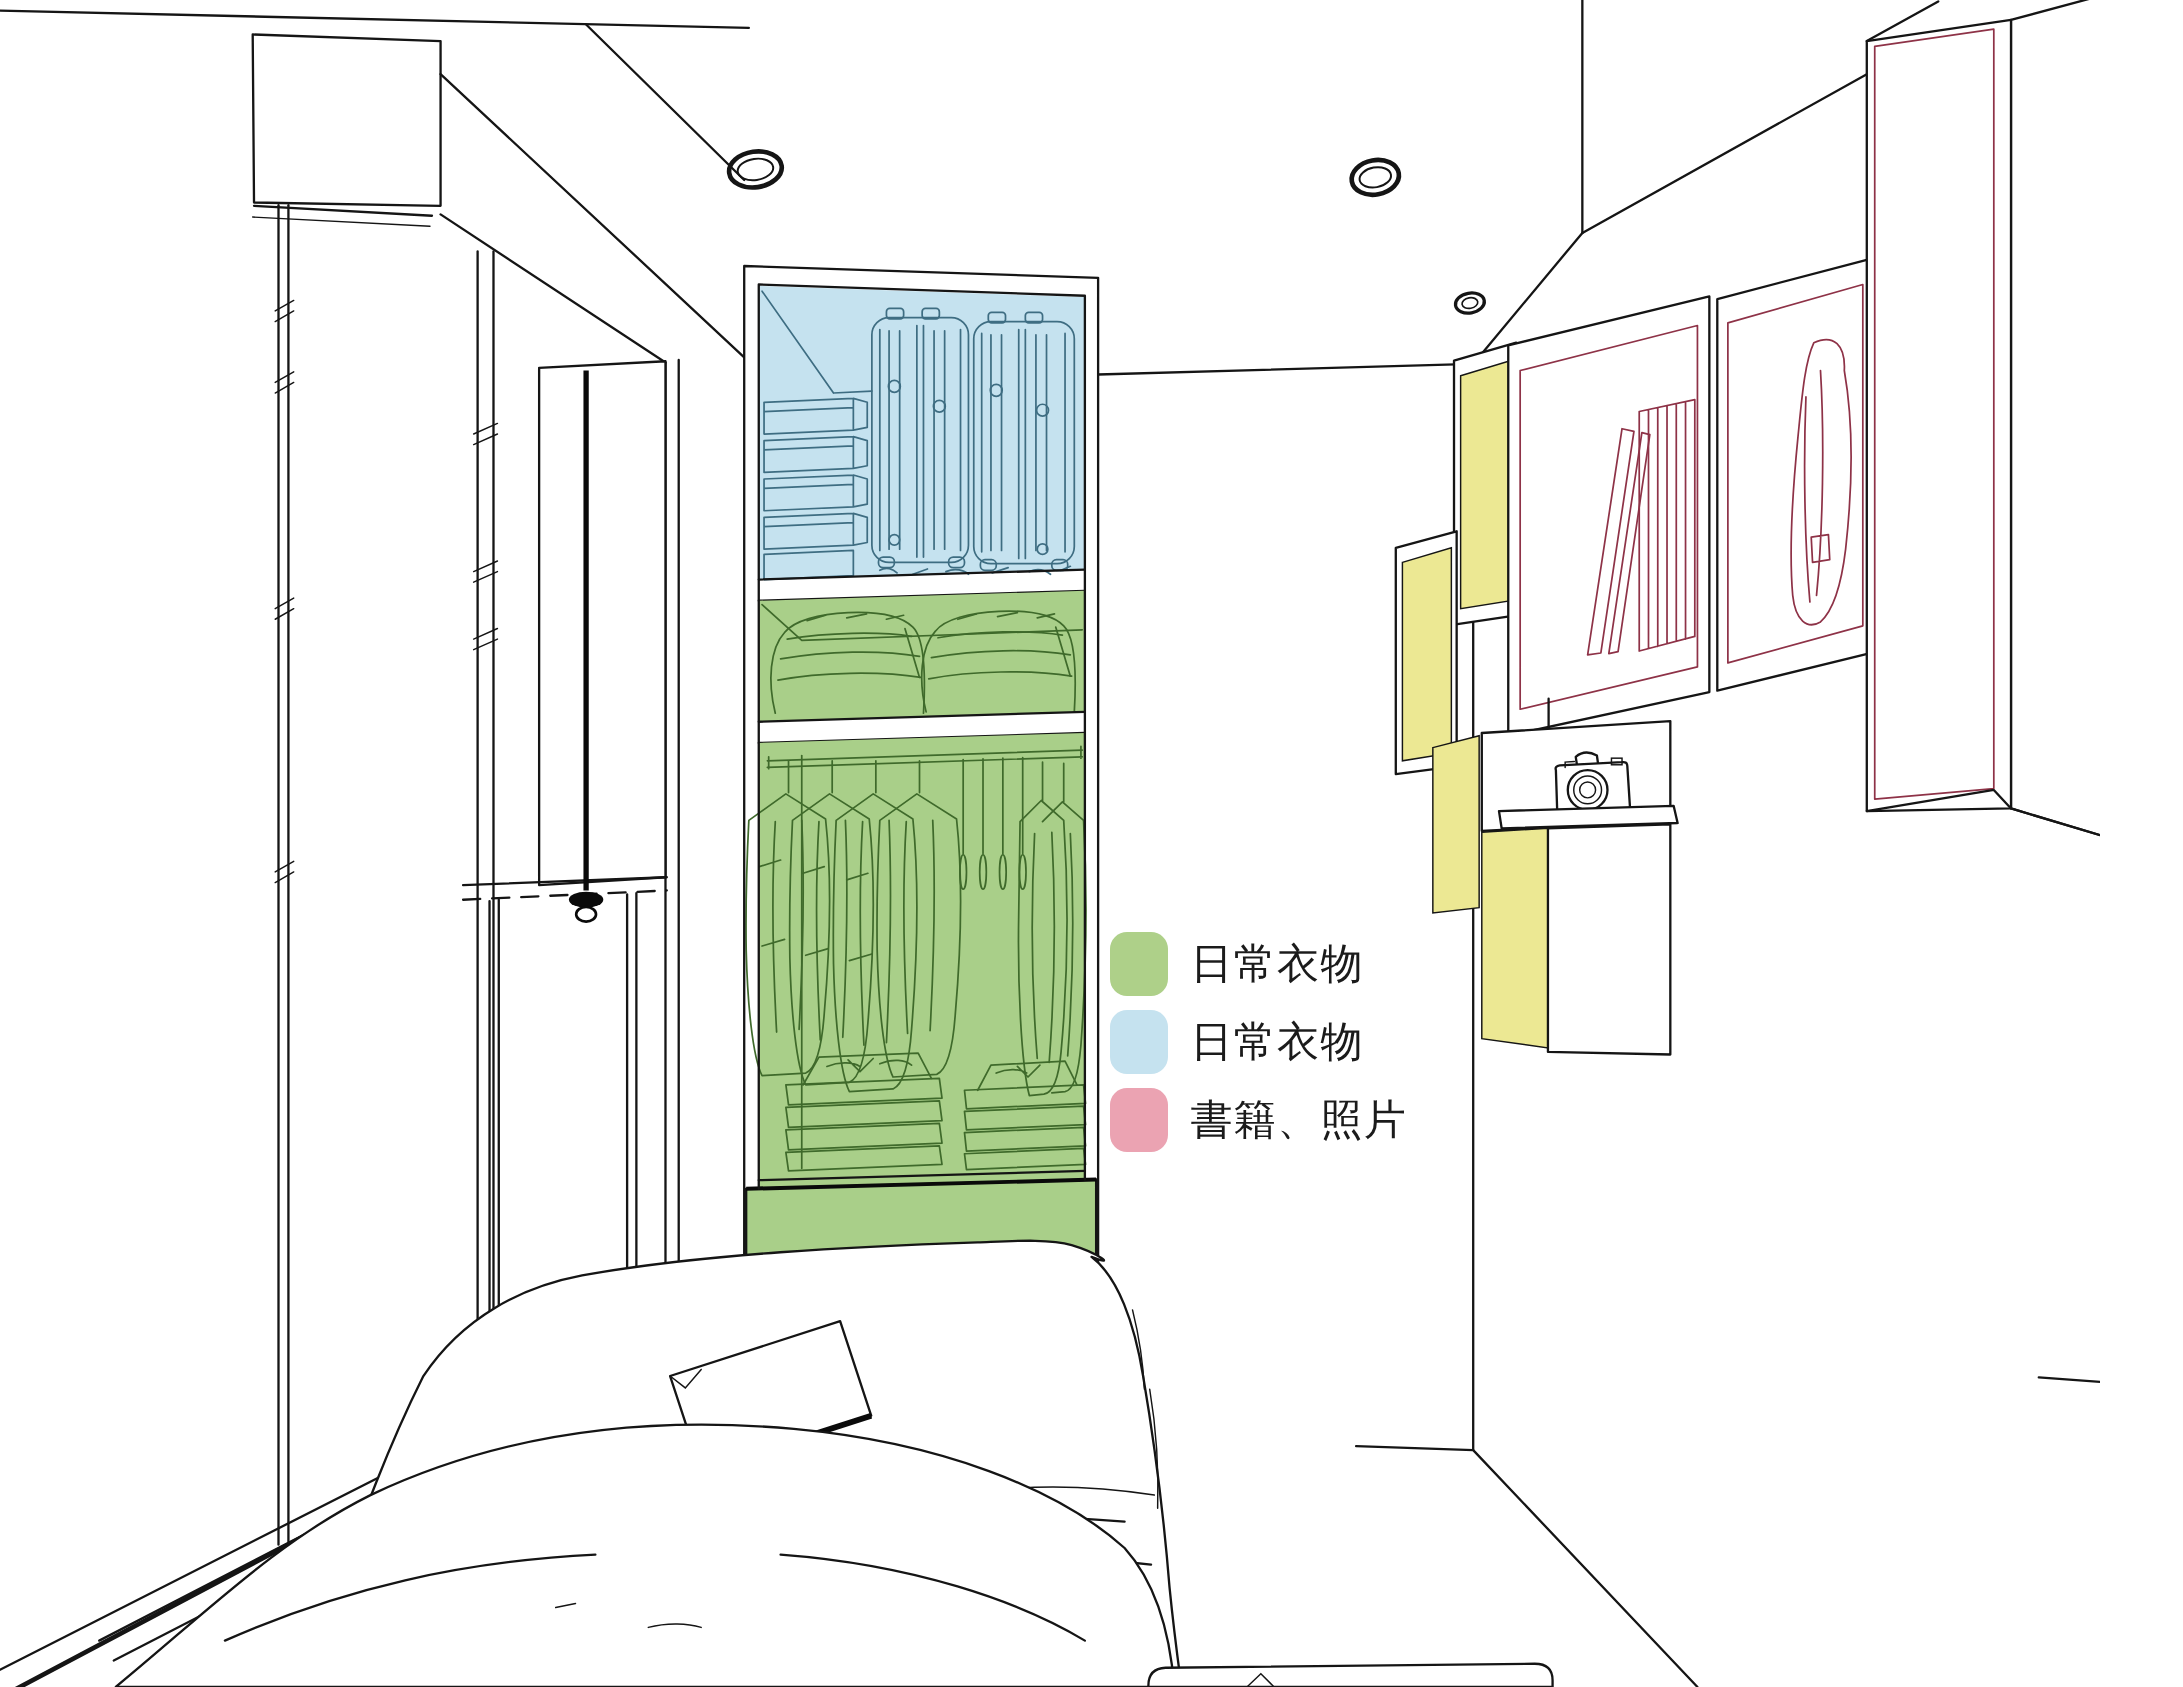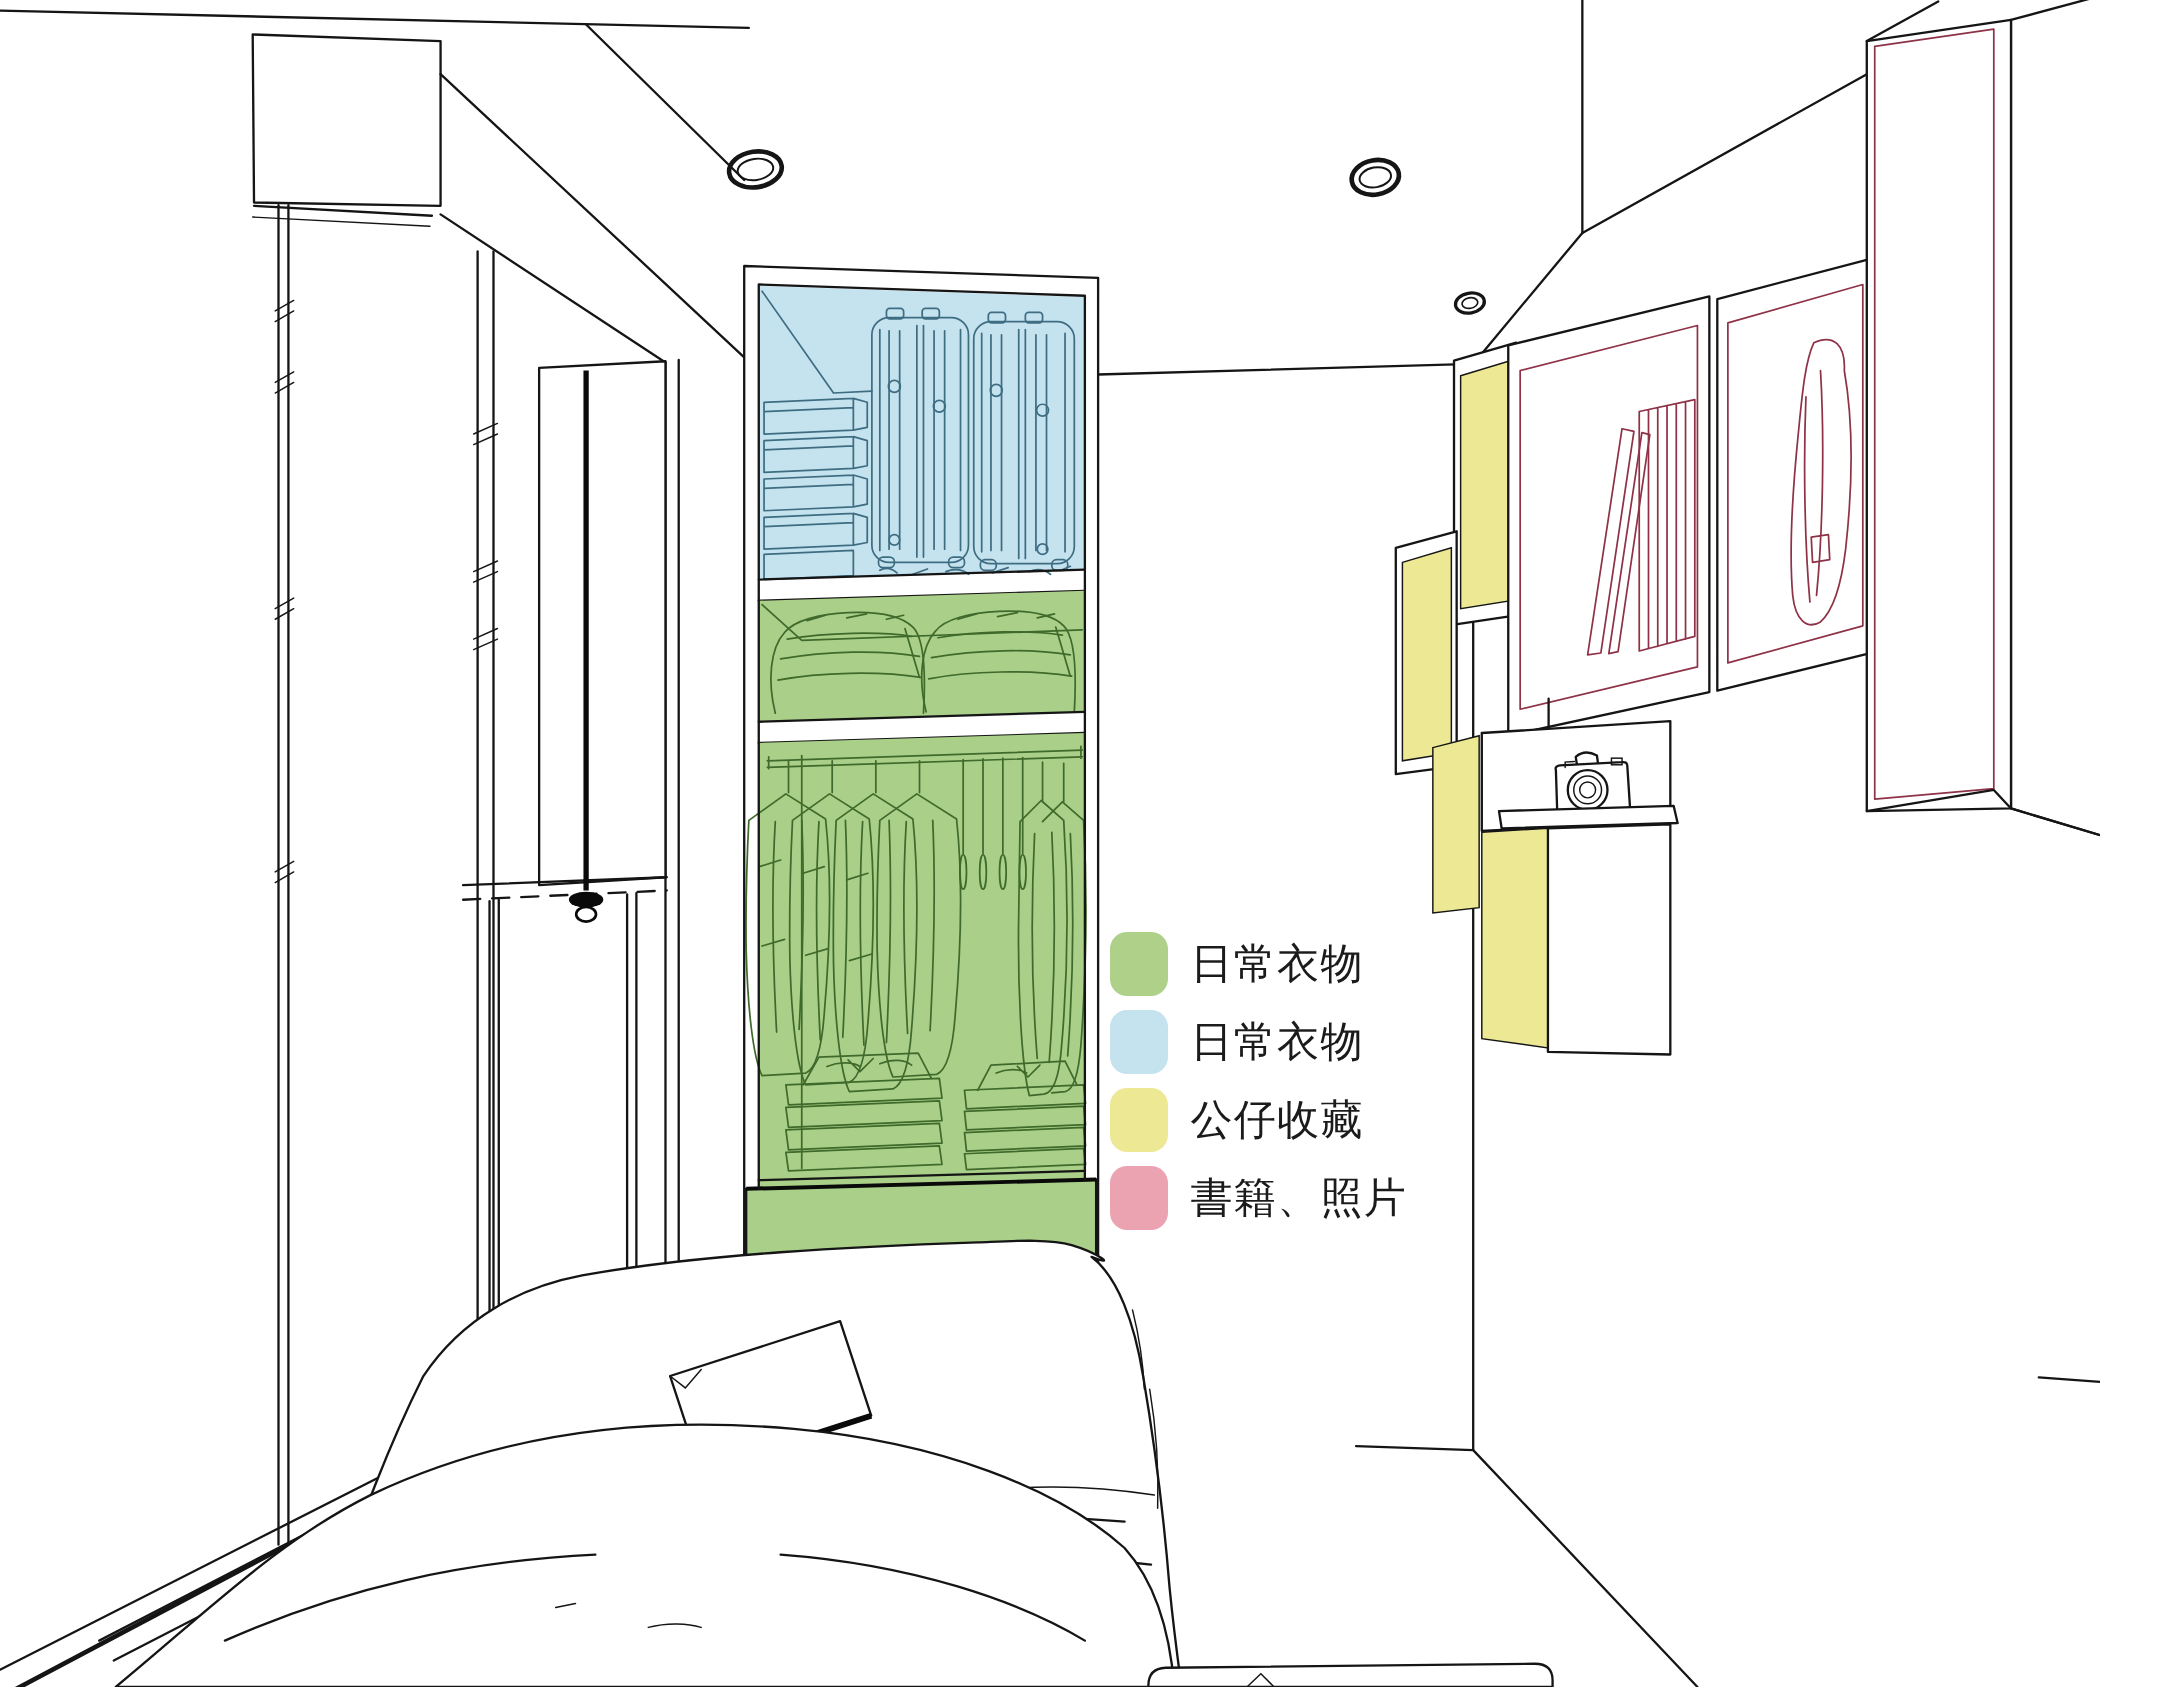--- a/index.html
+++ b/index.html
@@ -309,23 +309,19 @@
 <div class="legend">
   <div class="legend-row">
     <span class="swatch" style="background-color: rgb(174, 208, 137);"></span>
     <span class="legend-label">日常衣物</span>
   </div>
   <div class="legend-row">
     <span class="swatch" style="background-color: rgb(197, 226, 239);"></span>
     <span class="legend-label">日常衣物</span>
   </div>
   <div class="legend-row">
-    <span class="swatch" style="background-color: rgb(236, 232, 147);"></span>
-    <span class="legend-label">公仔收藏</span>
-  </div>
-  <div class="legend-row">
     <span class="swatch" style="background-color: rgb(235, 163, 178);"></span>
     <span class="legend-label">書籍、照片</span>
   </div>
 </div>
 
 </div>
 
 
 </body></html>

